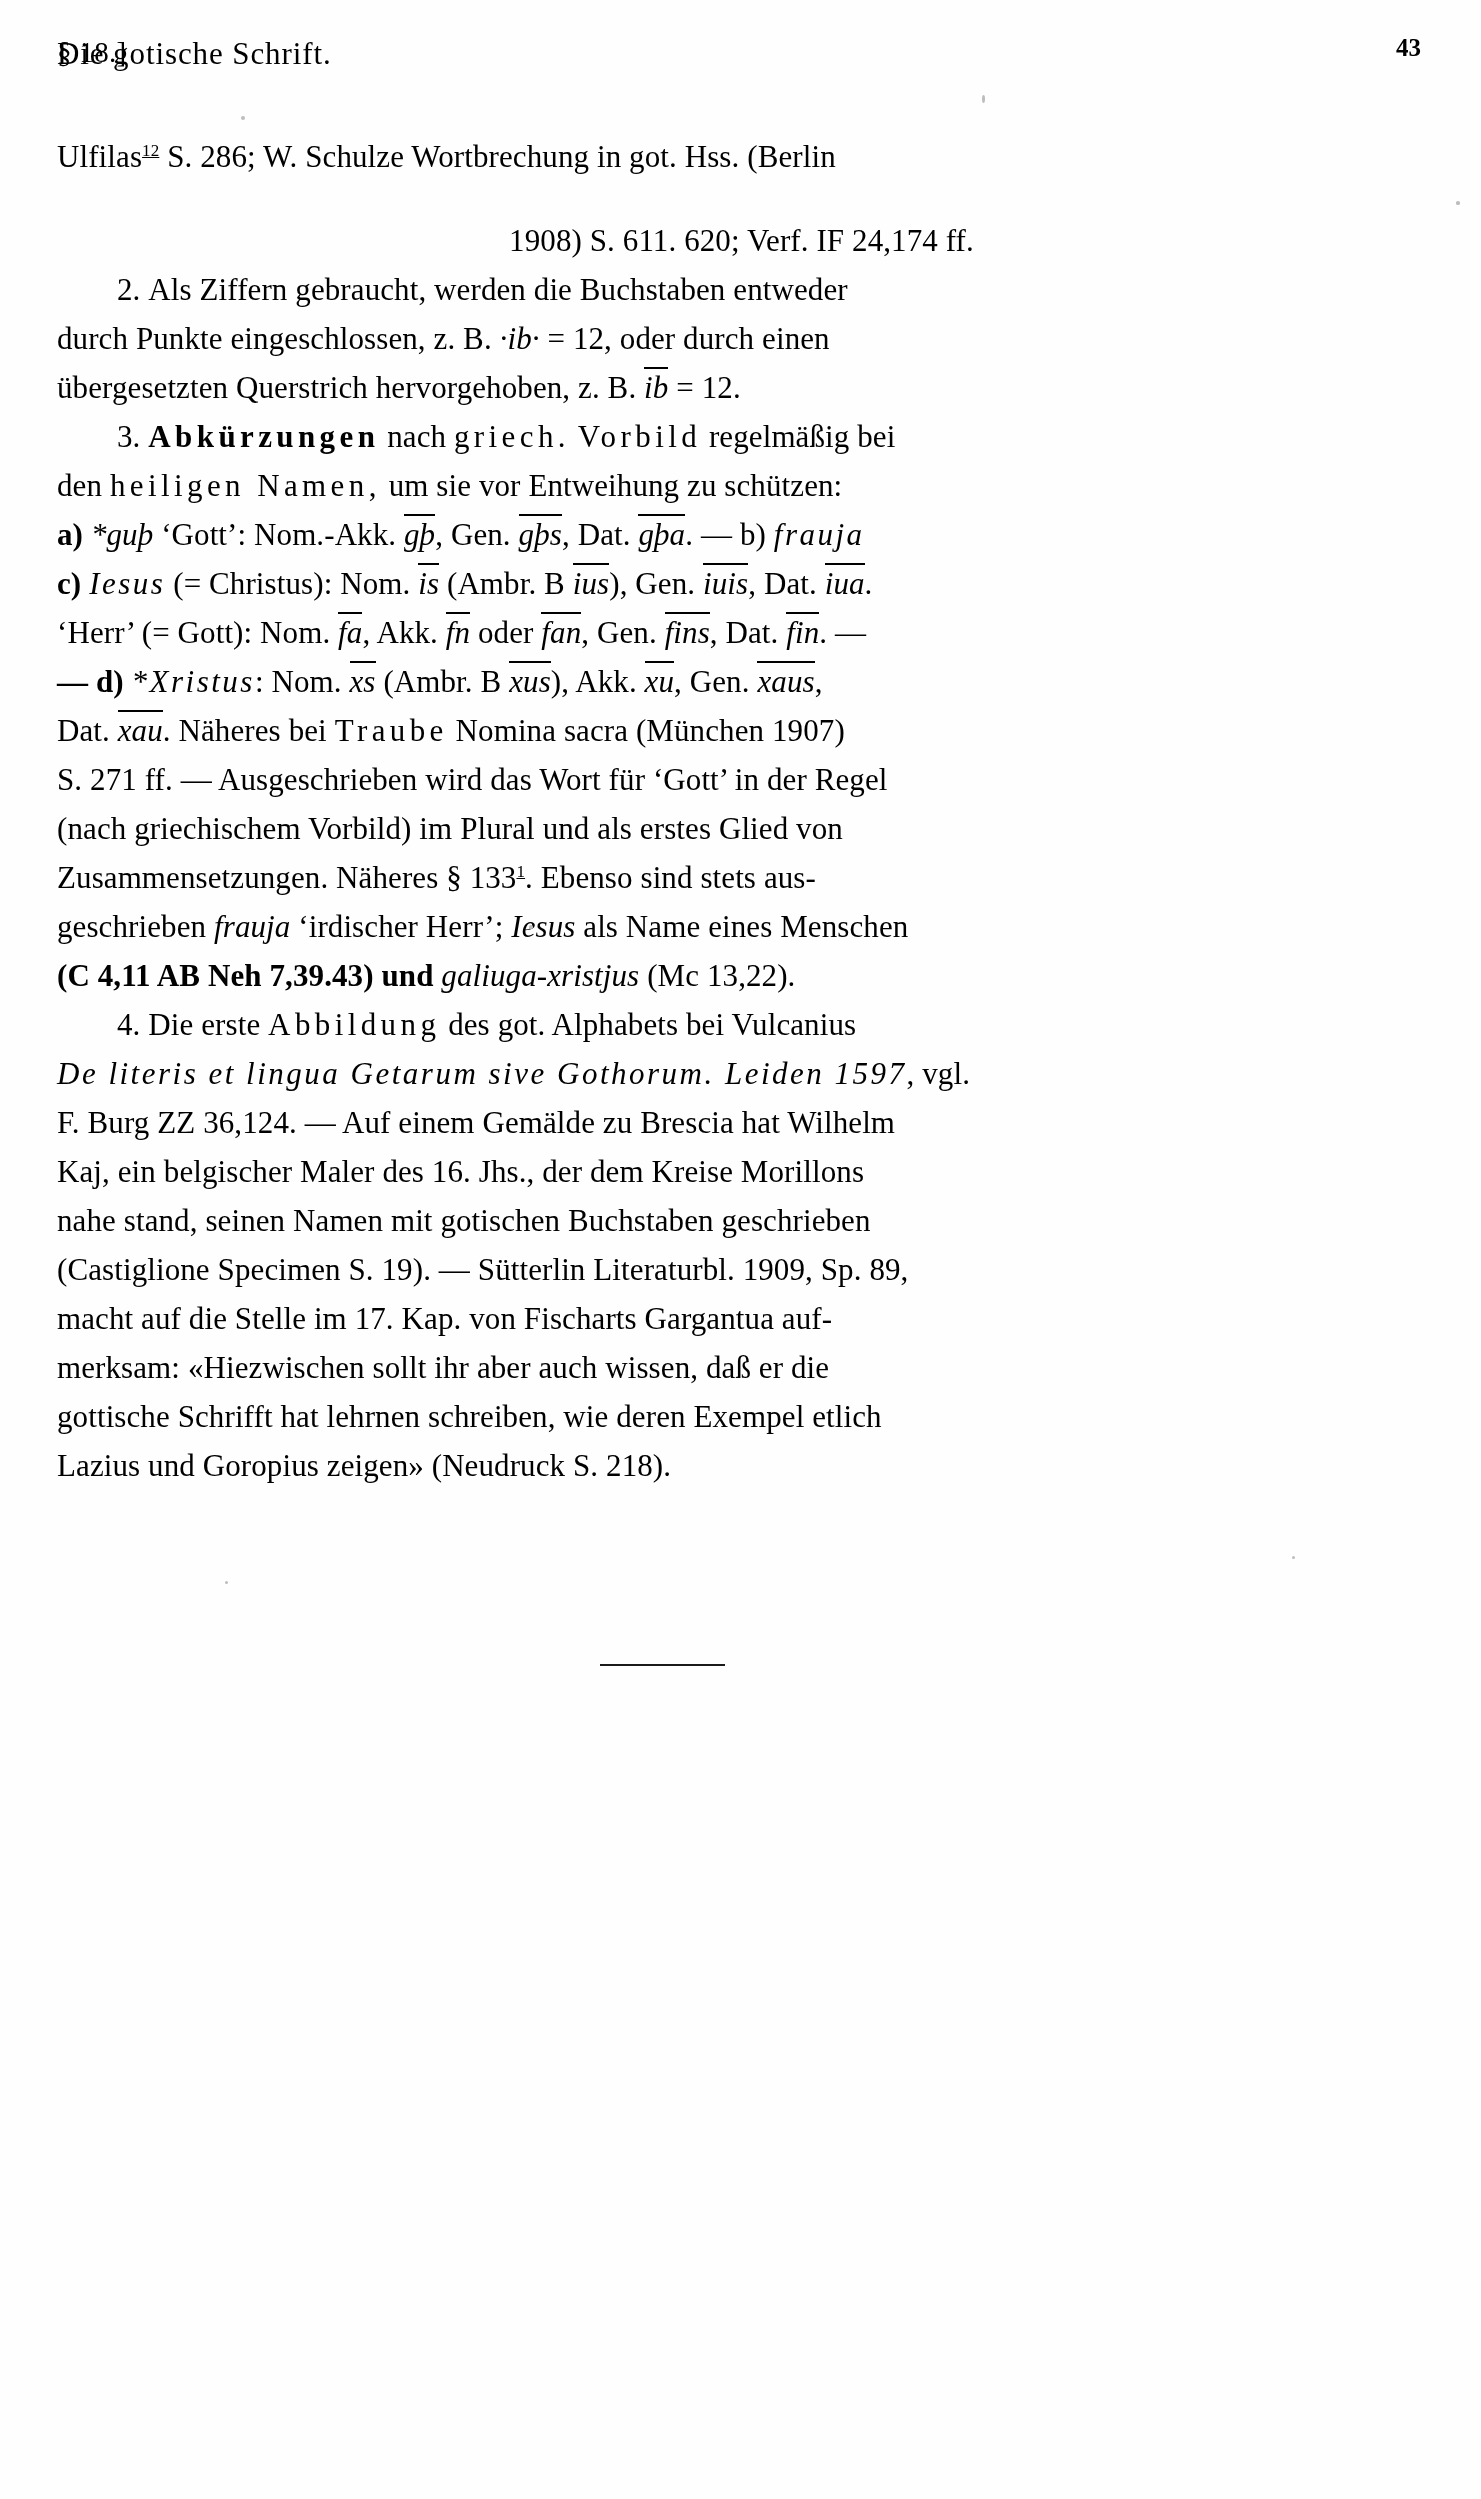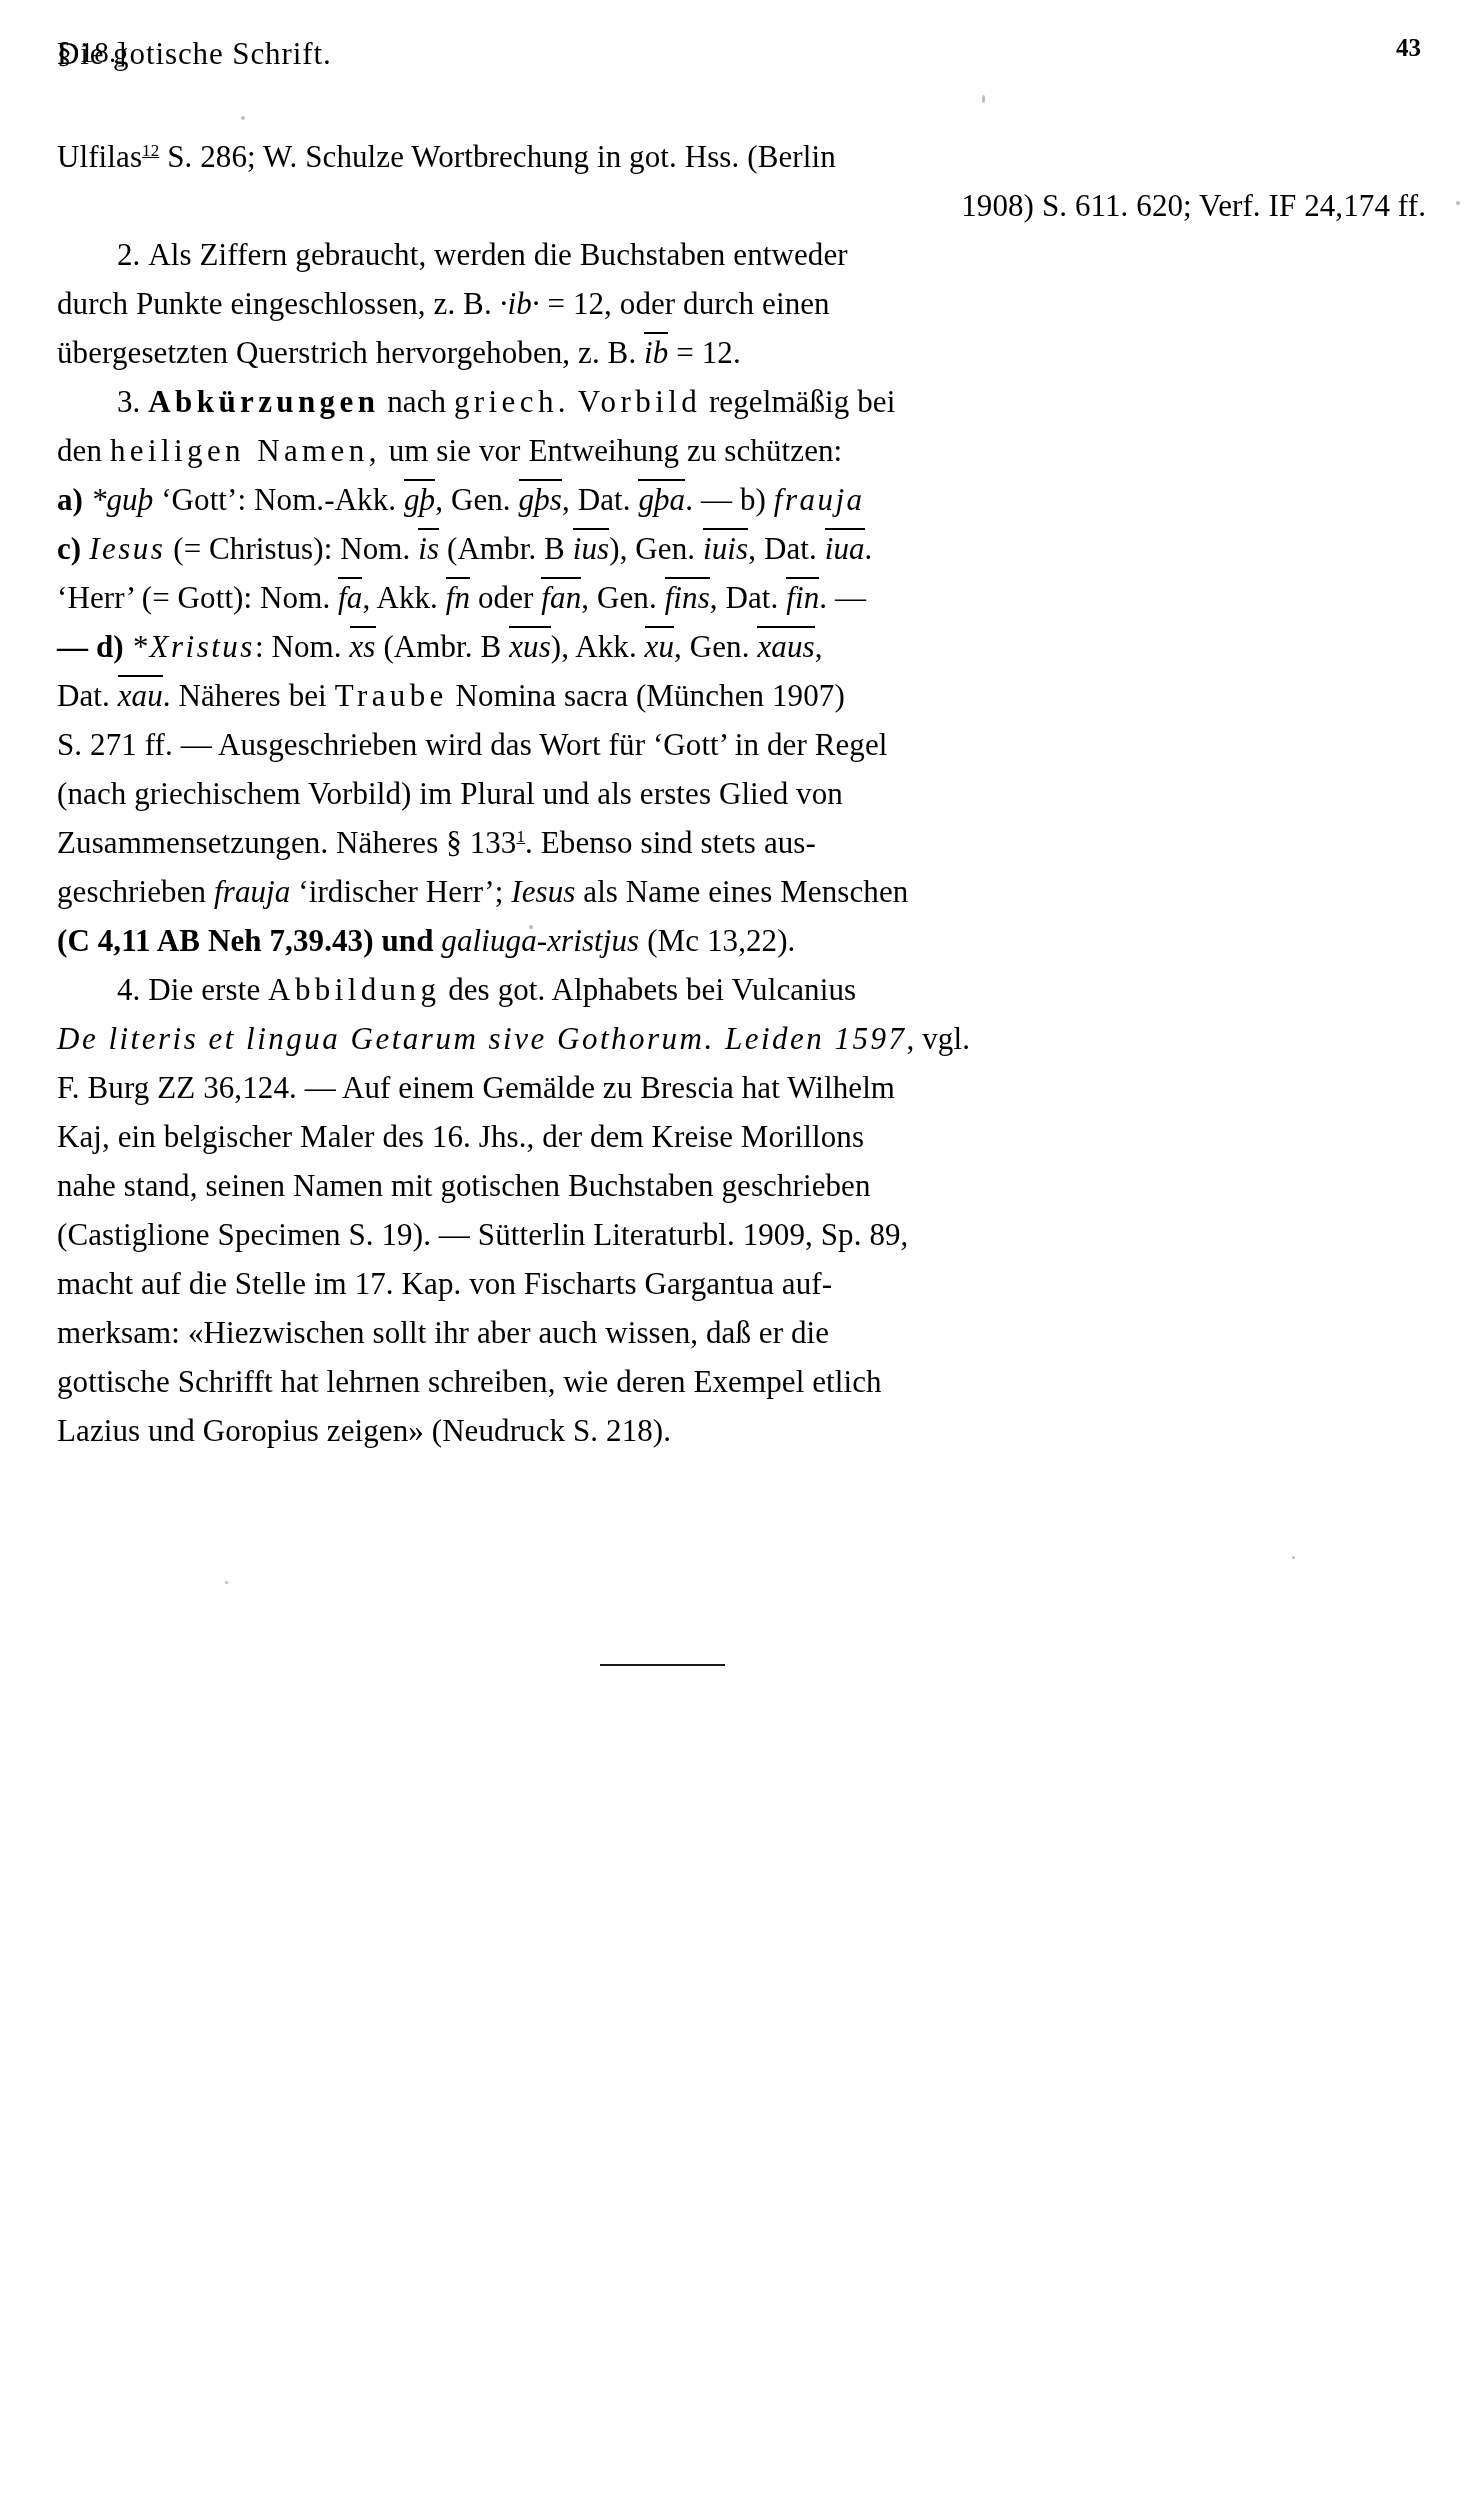--- a/index.html
+++ b/index.html
@@ -67,21 +67,21 @@
     font-size: 31px;
     line-height: 49px;
     text-align: justify;
     letter-spacing: 0.1px;
   }
   .ln {
     display: block;
     white-space: nowrap;
     position: relative;
   }
-  .ln.left { text-align: right; }
+  .ln.left { text-align: center; margin-top: 35px; }
 
   .indent { display: inline-block; width: 60px; }
 
   i, .it { font-style: italic; }
   .b, b { font-weight: 700; }
   .sp { letter-spacing: 4.4px; }
   .spl { letter-spacing: 2.5px; }
 
   sup {
     font-size: 0.55em;

